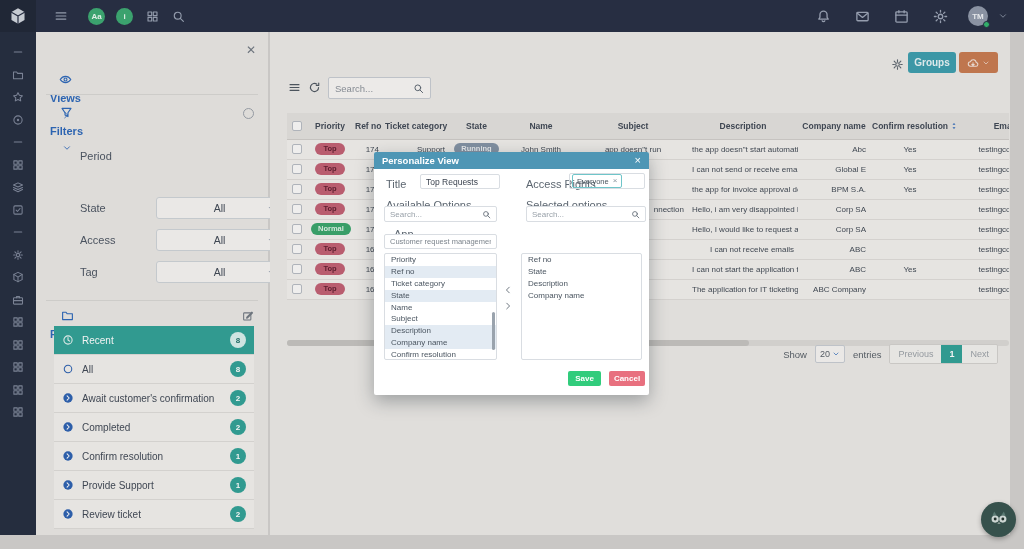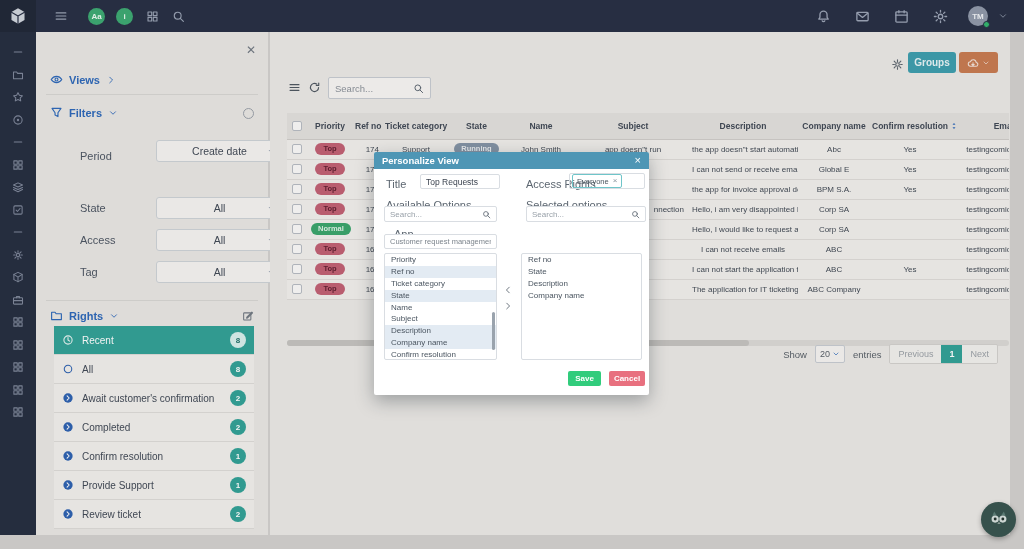--- a/index.html
+++ b/index.html
@@ -28,21 +28,21 @@
   .avatar .dot{position:absolute;bottom:-2px;right:-2px;width:7px;height:7px;border-radius:50%;background:#2fb56b;border:1px solid var(--topbar_bg);}
   .tb-chev{width:10px;height:10px;color:#8d96a8;margin-left:-10px;}
 
   
   .rail{position:absolute;top:32px;left:0;width:36px;height:503px;background:var(--rail_bg);z-index:2;}
   .rail .ric{position:absolute;left:50%;transform:translateX(-50%);width:12px;height:12px;color:#7d8699;}
 
   
   .panel{position:absolute;left:36px;top:32px;width:232px;height:503px;background:var(--panel_bg);z-index:1;}
   .panel-close{position:absolute;right:12px;top:12px;font-size:12px;color:#6f7780;line-height:1;cursor:default;}
-  .sec-head{position:absolute;left:14px;display:flex;align-items:center;gap:6px;color:var(--link_blue);font-size:11px;font-weight:bold;}
+  .sec-head{position:absolute;left:14px;display:flex;align-items:center;gap:6px;color:var(--link_blue);font-size:11px;font-weight:bold;flex-direction:column;}
   .sec-head .ic{width:13px;height:13px;}
   .sec-head .chev{width:10px;height:10px;}
   .divider{position:absolute;left:10px;right:10px;height:1px;background:#d7d5d2;}
   .f-label{position:absolute;left:44px;font-size:11px;color:#4a5360;}
   .dd{position:absolute;left:120px;width:127px;height:22px;background:#f6f4f2;border:1px solid #cdd2d7;border-radius:3px;display:flex;align-items:center;justify-content:center;font-size:10.5px;color:#3e4653;}
   .dd .chev{position:absolute;right:6px;width:9px;height:9px;color:#7c8aa0;}
   .ring{position:absolute;right:14px;width:11px;height:11px;border:1.4px solid #9aa0a8;border-radius:50%;}
   .edit-ic{position:absolute;right:14px;width:12px;height:12px;color:#6f7780;}
   .group-list{position:absolute;left:18px;top:294px;width:200px;}
   .g-row{height:29px;background:#f1efec;border-bottom:1px solid #dddbd8;display:flex;align-items:center;padding:0 8px;position:relative;}
@@ -65,21 +65,21 @@
   .gear-ic{position:absolute;left:621px;top:26px;width:13px;height:13px;color:#5a626b;}
   .btn-reports{position:absolute;left:638px;top:20px;width:48px;height:21px;background:var(--teal_button);color:#e8f4f6;font-size:10px;font-weight:bold;border-radius:3px;display:flex;align-items:center;justify-content:center;}
   .btn-export{position:absolute;left:689px;top:20px;width:39px;height:21px;background:var(--orange_button);border-radius:3px;display:flex;align-items:center;justify-content:center;gap:3px;color:#f3e4da;}
   .btn-export .cld{width:12px;height:12px;}
   .btn-export .chev{width:8px;height:8px;}
 
   .table-wrap{position:absolute;left:17px;top:81px;width:722px;height:187px;overflow:hidden;}
   table{border-collapse:collapse;table-layout:fixed;width:773px;background:var(--row_bg);}
   thead th{height:26px;background:var(--header_row_bg);font-size:8.5px;font-weight:bold;color:#3e4653;border-bottom:1px solid #cfccc9;white-space:nowrap;padding:0 2px;text-align:center;}
   tbody td{height:20px;font-size:8px;color:#3f4752;border-bottom:1px solid #dedbd8;text-align:center;padding:0 4px;overflow:hidden;white-space:nowrap;}
-  tbody td.l{text-align:center;margin-left:16px;}
+  tbody td.l{text-align:right;margin-left:16px;}
   tbody td.r{text-align:right;}
   .cb{display:inline-block;width:10px;height:10px;border:1px solid #b6bbc2;border-radius:2px;background:#fbfaf9;vertical-align:middle;}
   .pill{display:inline-block;min-width:30px;padding:1.5px 7px;border-radius:8px;font-size:7.5px;font-weight:bold;line-height:1.3;}
   .p-top{background:var(--pill_top_bg);color:#5e1c2e;}
   .p-normal{background:var(--pill_normal_bg);color:#dff3e7;}
   .p-running{background:var(--pill_running_bg);color:#eef2f5;}
   .sort-ic{display:inline-block;width:8px;height:8px;color:var(--link_blue);vertical-align:-1px;margin-left:2px;}
   .hscroll{position:absolute;left:17px;top:308px;width:722px;height:6px;background:#dbd9d6;border-radius:3px;}
   .hscroll .thumb{position:absolute;left:0;top:0;height:6px;width:64%;background:#c4c2bf;border-radius:3px;}
   .pager{position:absolute;right:12px;top:312px;display:flex;align-items:center;gap:8px;font-size:9.5px;color:#555c64;}
@@ -332,28 +332,20 @@
       <span>Filters</span>
       <span class="ic chev">
           <svg viewBox="0 0 16 16" fill="none" stroke="currentColor" stroke-width="1.4" stroke-linecap="round" stroke-linejoin="round">
             <path d="M4 6l4 4 4-4"></path>
           </svg>
         </span>
     </div>
     <span class="ring" style="top:76px"></span>
 
     <span class="f-label" style="top:118px">Period</span>
-    <div class="dd" style="top:108px">
-      <span>Create date</span>
-      <span class="ic chev">
-          <svg viewBox="0 0 16 16" fill="none" stroke="currentColor" stroke-width="1.4" stroke-linecap="round" stroke-linejoin="round">
-            <path d="M4 6l4 4 4-4"></path>
-          </svg>
-        </span>
-    </div>
 
     <span class="f-label" style="top:170px">State</span>
     <div class="dd" style="top:165px">
       <span>All</span>
       <span class="ic chev">
           <svg viewBox="0 0 16 16" fill="none" stroke="currentColor" stroke-width="1.4" stroke-linecap="round" stroke-linejoin="round">
             <path d="M4 6l4 4 4-4"></path>
           </svg>
         </span>
     </div>

